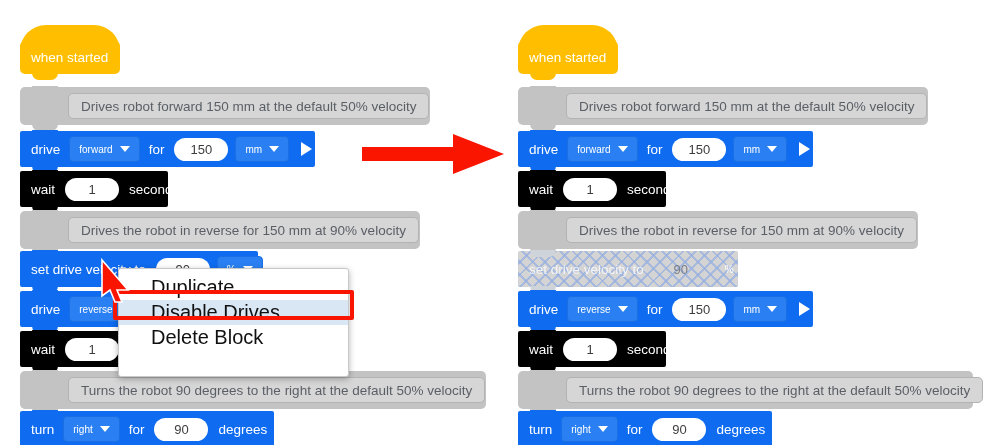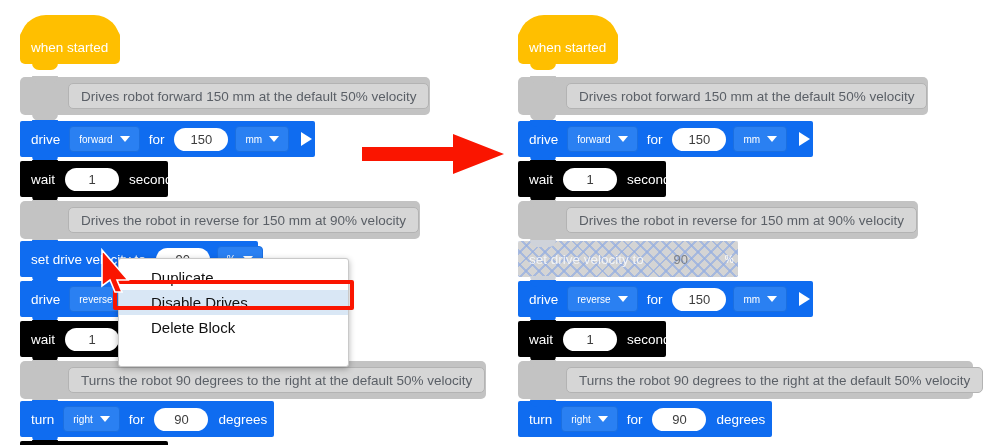--- a/index.html
+++ b/index.html
@@ -2,21 +2,21 @@
 <html><head>
 <meta charset="utf-8">
 <style>
   html,body{margin:0;padding:0;}
   body{
     width:997px;height:445px;position:relative;overflow:hidden;
     background:#ffffff;
     font-family:"Liberation Sans", sans-serif;
     -webkit-font-smoothing:antialiased;
   }
-  .panel{position:absolute;top:8px;height:382px;}
+  .panel{position:absolute;top:18px;height:382px;}
   #panel-left{left:0;width:500px;}
   #panel-right{left:500px;width:497px;}
 
   
   .blk{
     position:absolute;
     box-sizing:border-box;
     display:flex;align-items:center;
     border-radius:2px;
     font-size:13.5px;
@@ -136,21 +136,21 @@
     border:1px solid #c9c9c9;
     border-radius:3px;
     box-shadow:0 2px 6px rgba(0,0,0,.30);
     z-index:50;
     padding:6px 0 6px 0;
     box-sizing:border-box;
   }
   .mi{
     height:25px;display:flex;align-items:center;
     padding-left:32px;
-    font-size:15px;color:#101010;
+    font-size:20px;color:#101010;
     box-sizing:border-box;
   }
   .mi.disabled-item{color:#b8b8b8;}
   .mi.selected{
     background:#d9e7f5;
   }
   #sel-outline{
     position:absolute;left:113px;top:272px;width:241px;height:30px;
     border:4px solid #fa1500;border-radius:2px;
     box-sizing:border-box;z-index:60;pointer-events:none;

